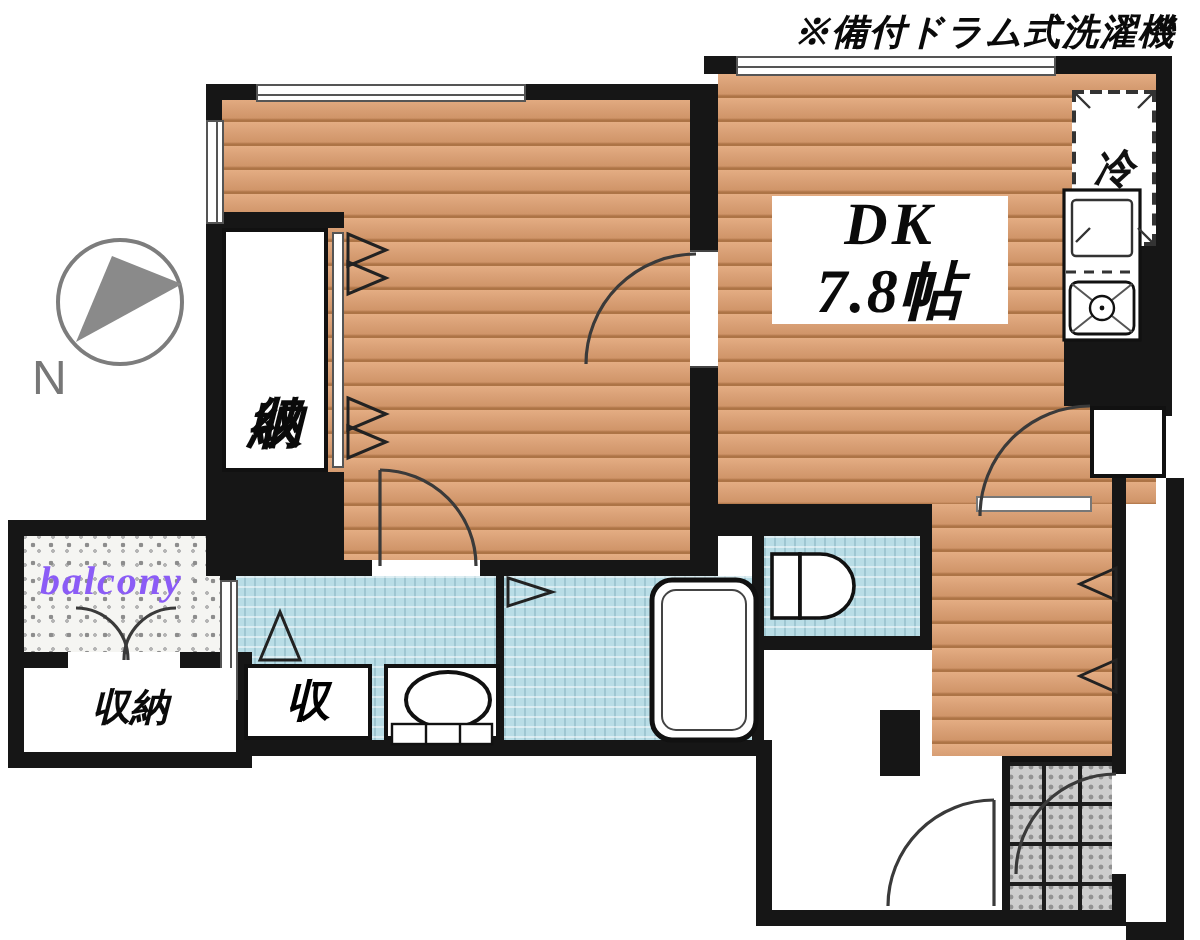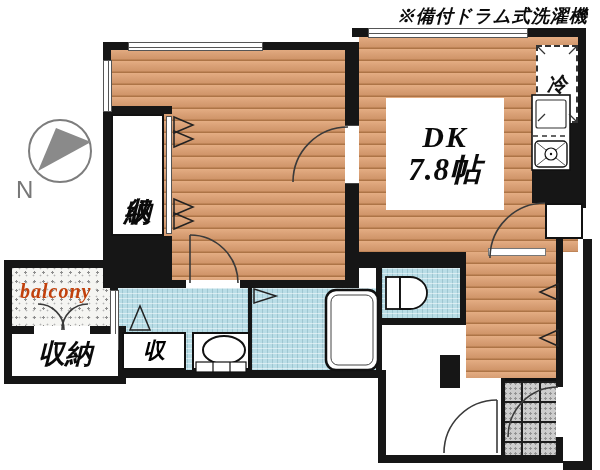--- a/index.html
+++ b/index.html
@@ -28,21 +28,21 @@
   .roomlabel{position:absolute;background:#fff;display:flex;flex-direction:column;align-items:center;
              justify-content:center;font-style:italic;font-weight:bold;color:#0a0a0a;line-height:1.08;}
   .jp-big{font-size:30px;letter-spacing:2px;}
   .jp-num{font-size:31px;letter-spacing:1px;}
   .note{position:absolute;right:12px;top:4px;font-size:18px;font-weight:bold;font-style:italic;
         letter-spacing:1px;color:#0a0a0a;text-align:right;}
   .vtext{writing-mode:vertical-rl;text-orientation:upright;}
   .fridge{position:absolute;background:#fff;border:2px dashed #333;box-sizing:border-box;display:flex;
           align-items:center;justify-content:center;font-weight:bold;font-style:italic;font-size:20px;color:#111;}
   svg{position:absolute;left:0;top:0;pointer-events:none;}
-  .lbl-balcony{position:absolute;font-style:italic;font-weight:bold;font-size:20px;color:#c2410c;letter-spacing:1px;}
+  .lbl-balcony{position:absolute;font-style:italic;font-weight:bold;font-size:20px;color:#8b5cf6;letter-spacing:1px;}
   .n-label{position:absolute;font-family:"Liberation Sans","DejaVu Sans",sans-serif;
            color:#777;font-size:24px;}
 </style>
 </head>
 <body>
 
 <div id="stage">
 
   <div class="note">※備付ドラム式洗濯機</div>
 
@@ -105,21 +105,21 @@
   </div>
 
   <div class="whitebox" style="left:545px;top:203px;width:38px;height:36px;"></div>
 
   <div class="whitebox" style="left:122px;top:332px;width:64px;height:38px;display:flex;align-items:center;justify-content:center;">
     <span style="font-size:22px;font-weight:bold;font-style:italic;">収</span>
   </div>
 
   <div class="whitebox" style="left:192px;top:332px;width:58px;height:38px;"></div>
 
-  <div class="roomlabel" style="left:12px;top:334px;width:106px;height:42px;font-size:27px;background:#fff;">
+  <div class="roomlabel" style="left:12px;top:334px;width:106px;height:42px;font-size:19px;background:#fff;">
     <span>収納</span>
   </div>
 
   <div class="lbl-balcony" style="left:20px;top:280px;">balcony</div>
 
   <svg width="600" height="470" viewBox="0 0 600 470">
 
     <g>
       <circle cx="60" cy="151" r="31" fill="none" stroke="#7d7d7d" stroke-width="2"></circle>
       <polygon points="38,171 91,142 56,128" fill="#8a8a8a"></polygon>
@@ -180,20 +180,20 @@
     </g>
 
     <g stroke="#333" stroke-width="1.2">
       <line x1="538" y1="47" x2="545" y2="54"></line>
         <line x1="576" y1="47" x2="569" y2="54"></line>
       <line x1="538" y1="121" x2="545" y2="114"></line>
         <line x1="576" y1="121" x2="569" y2="114"></line>
     </g>
   </svg>
 
-  <div class="roomlabel" style="left:386px;top:98px;width:118px;height:112px;">
+  <div class="roomlabel" style="left:386px;top:98px;width:118px;height:64px;">
     <div class="jp-big">DK</div>
     <div class="jp-num">7.8帖</div>
   </div>
 
   <div class="n-label" style="left:16px;top:176px;">N</div>
 
 </div>
 
 </body></html>

